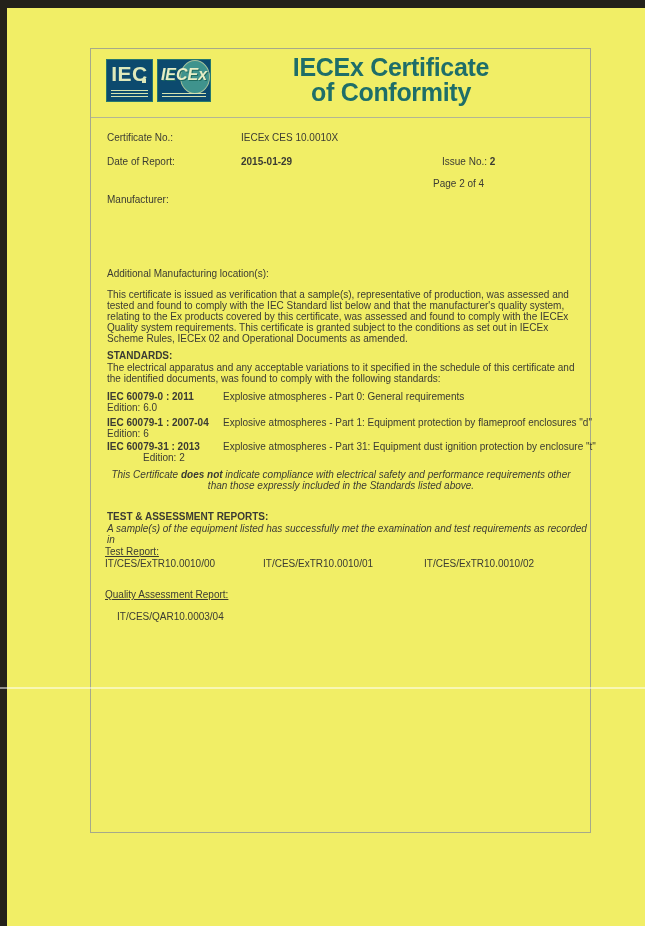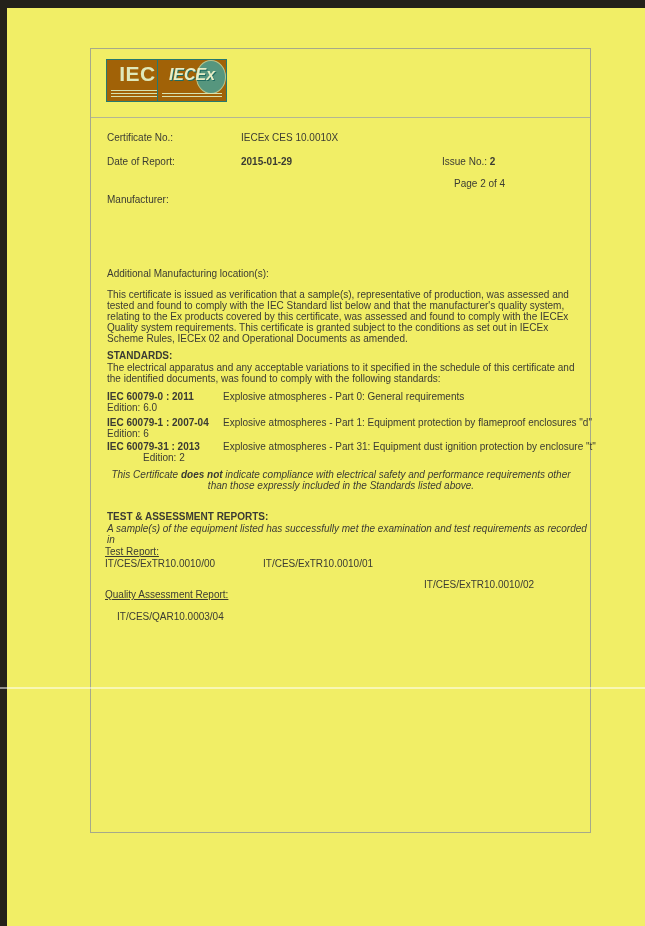--- a/index.html
+++ b/index.html
@@ -19,21 +19,21 @@
 
   
   .frame {
     position:absolute; left:90px; top:48px; width:499px; height:783px;
     border:1px solid #a6a98a;
   }
   .frame .abs { position:absolute; }
   .header-sep { left:0; top:68px; width:499px; height:0; border-bottom:1px solid #b3b694; }
 
   
-  .logo { background:#a16207; box-shadow:0 0 0 1px #27786f inset;padding-left:16px; }
+  .logo { background:#0c4a6e; box-shadow:0 0 0 1px #27786f inset; }
   .logo-iec  { left:15px; top:10px; width:47px; height:43px; }
   .logo-iecex{ left:66px; top:10px; width:54px; height:43px; overflow:hidden; }
   .logo-iec .txt {
     position:absolute; left:0; top:3px; width:100%; text-align:center;
     color:#dfe9bb; font-weight:bold; font-size:21px; line-height:23px;
     letter-spacing:0.5px;
   }
   .logo-iec .dot { position:absolute; right:7px; top:20px; width:4px; height:4px; background:#dfe9bb; }
   .logo .lines { position:absolute; left:5px; right:5px; bottom:5px; }
   .logo .lines i { display:block; height:1px; background:#d6e2b0; margin-top:2px; }
@@ -86,32 +86,36 @@
 
     <div class="abs logo logo-iecex">
       <div class="globe"></div>
       <div class="txt">IECEx</div>
       <div class="lines">
           <i></i>
           <i></i>
         </div>
     </div>
 
+    <div class="abs title-block">
+      <div>IECEx Certificate</div>
+      <div>of Conformity</div>
+    </div>
 
     <div class="abs t" style="left:16px; top:83px;">Certificate No.:</div>
     <div class="abs t" style="left:150px; top:83px;">IECEx CES 10.0010X</div>
 
     <div class="abs t" style="left:16px; top:107px;">Date of Report:</div>
     <div class="abs t b" style="left:150px; top:107px;">2015-01-29</div>
 
     <div class="abs t" style="left:351px; top:107px;">
       <span>Issue No.:</span>
       <span class="b">2</span>
     </div>
-    <div class="abs t" style="left:363px; top:129px;">Page 2 of 4</div>
+    <div class="abs t" style="left:342px; top:129px;">Page 2 of 4</div>
 
     <div class="abs t" style="left:16px; top:145px;">Manufacturer:</div>
 
     <div class="abs t" style="left:16px; top:219px;">Additional Manufacturing location(s):</div>
 
     <div class="abs p" style="left:16px; top:240px; width:476px;">This certificate is issued as verification that a sample(s), representative of production, was assessed and tested and found to comply with the IEC Standard list below and that the manufacturer's quality system, relating to the Ex products covered by this certificate, was assessed and found to comply with the IECEx Quality system requirements. This certificate is granted subject to the conditions as set out in IECEx Scheme Rules, IECEx 02 and Operational Documents as amended.</div>
 
     <div class="abs t b" style="left:16px; top:301px;">STANDARDS:</div>
     <div class="abs p" style="left:16px; top:313px; width:476px;">The electrical apparatus and any acceptable variations to it specified in the schedule of this certificate and the identified documents, was found to comply with the following standards:</div>
 
@@ -130,19 +134,19 @@
     <div class="abs p i ctr" style="left:12px; top:420px; width:476px;">
       <span>This Certificate </span><span class="b">does not</span><span> indicate compliance with electrical safety and performance requirements other than those expressly included in the Standards listed above.</span>
     </div>
 
     <div class="abs t b" style="left:16px; top:462px;">TEST &amp; ASSESSMENT REPORTS:</div>
     <div class="abs p i" style="left:16px; top:474px; width:480px;">A sample(s) of the equipment listed has successfully met the examination and test requirements as recorded in</div>
 
     <div class="abs t u" style="left:14px; top:497px;">Test Report:</div>
     <div class="abs t" style="left:14px; top:509px;">IT/CES/ExTR10.0010/00</div>
     <div class="abs t" style="left:172px; top:509px;">IT/CES/ExTR10.0010/01</div>
-    <div class="abs t" style="left:333px; top:530px;text-align:right;">IT/CES/ExTR10.0010/02</div>
+    <div class="abs t" style="left:333px; top:509px;text-align:right;">IT/CES/ExTR10.0010/02</div>
 
     <div class="abs t u" style="left:14px; top:540px;">Quality Assessment Report:</div>
     <div class="abs t" style="left:14px; top:562px;padding-left:12px;">IT/CES/QAR10.0003/04</div>
 
   </div>
 </div>
 
 </body></html>

